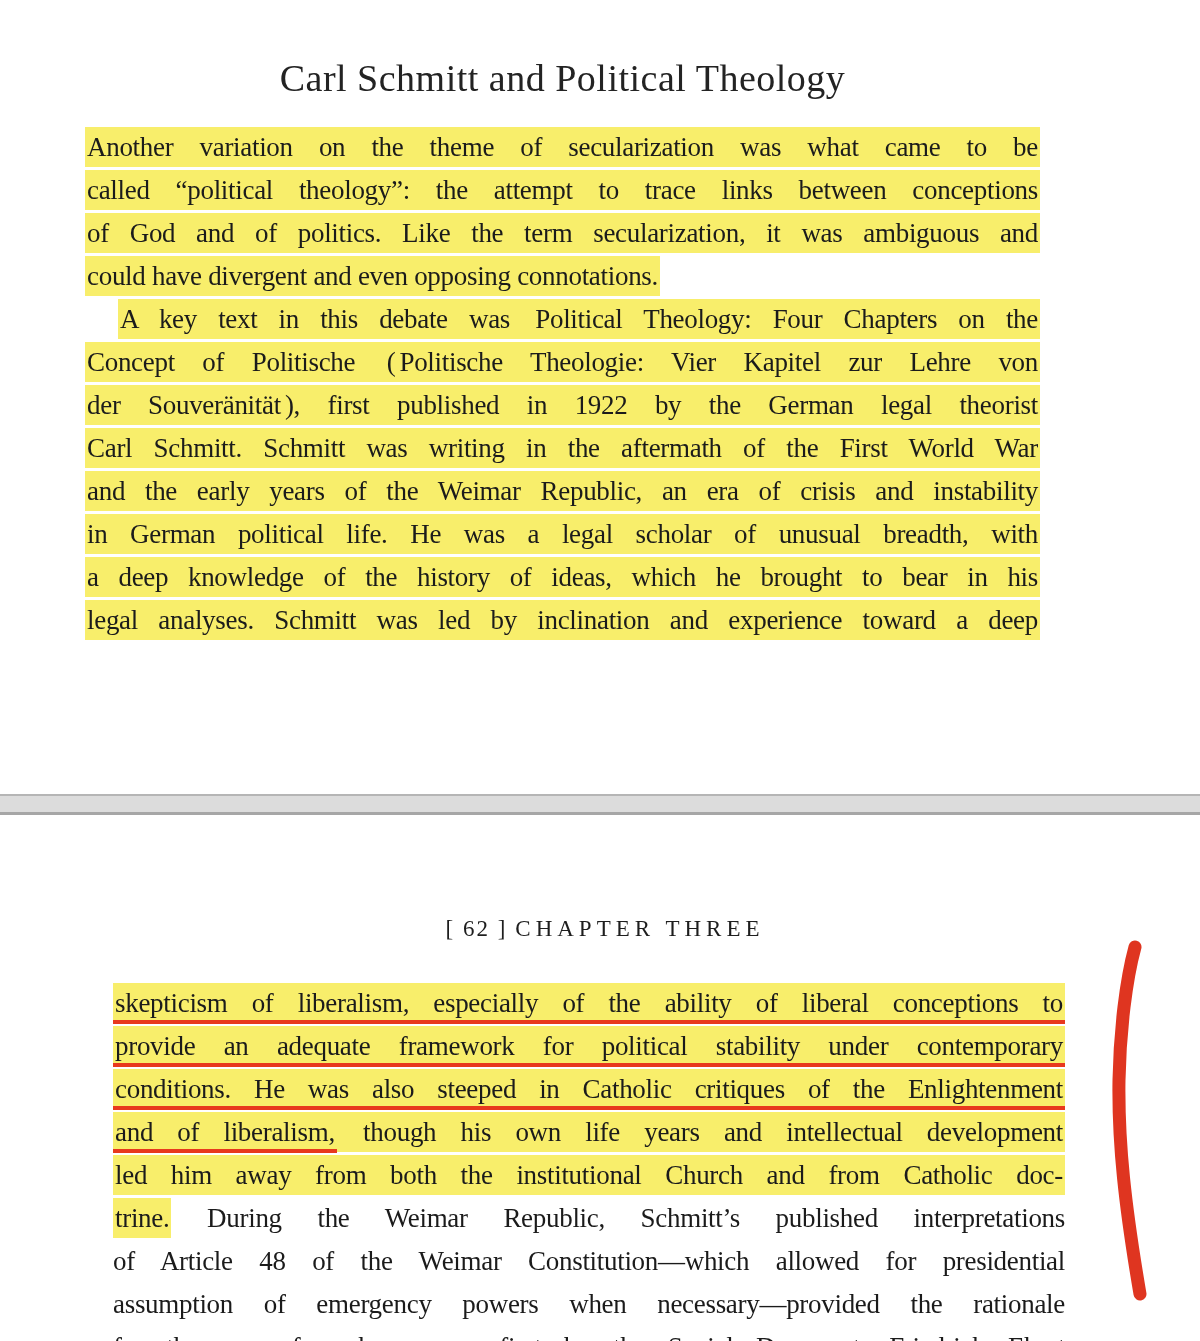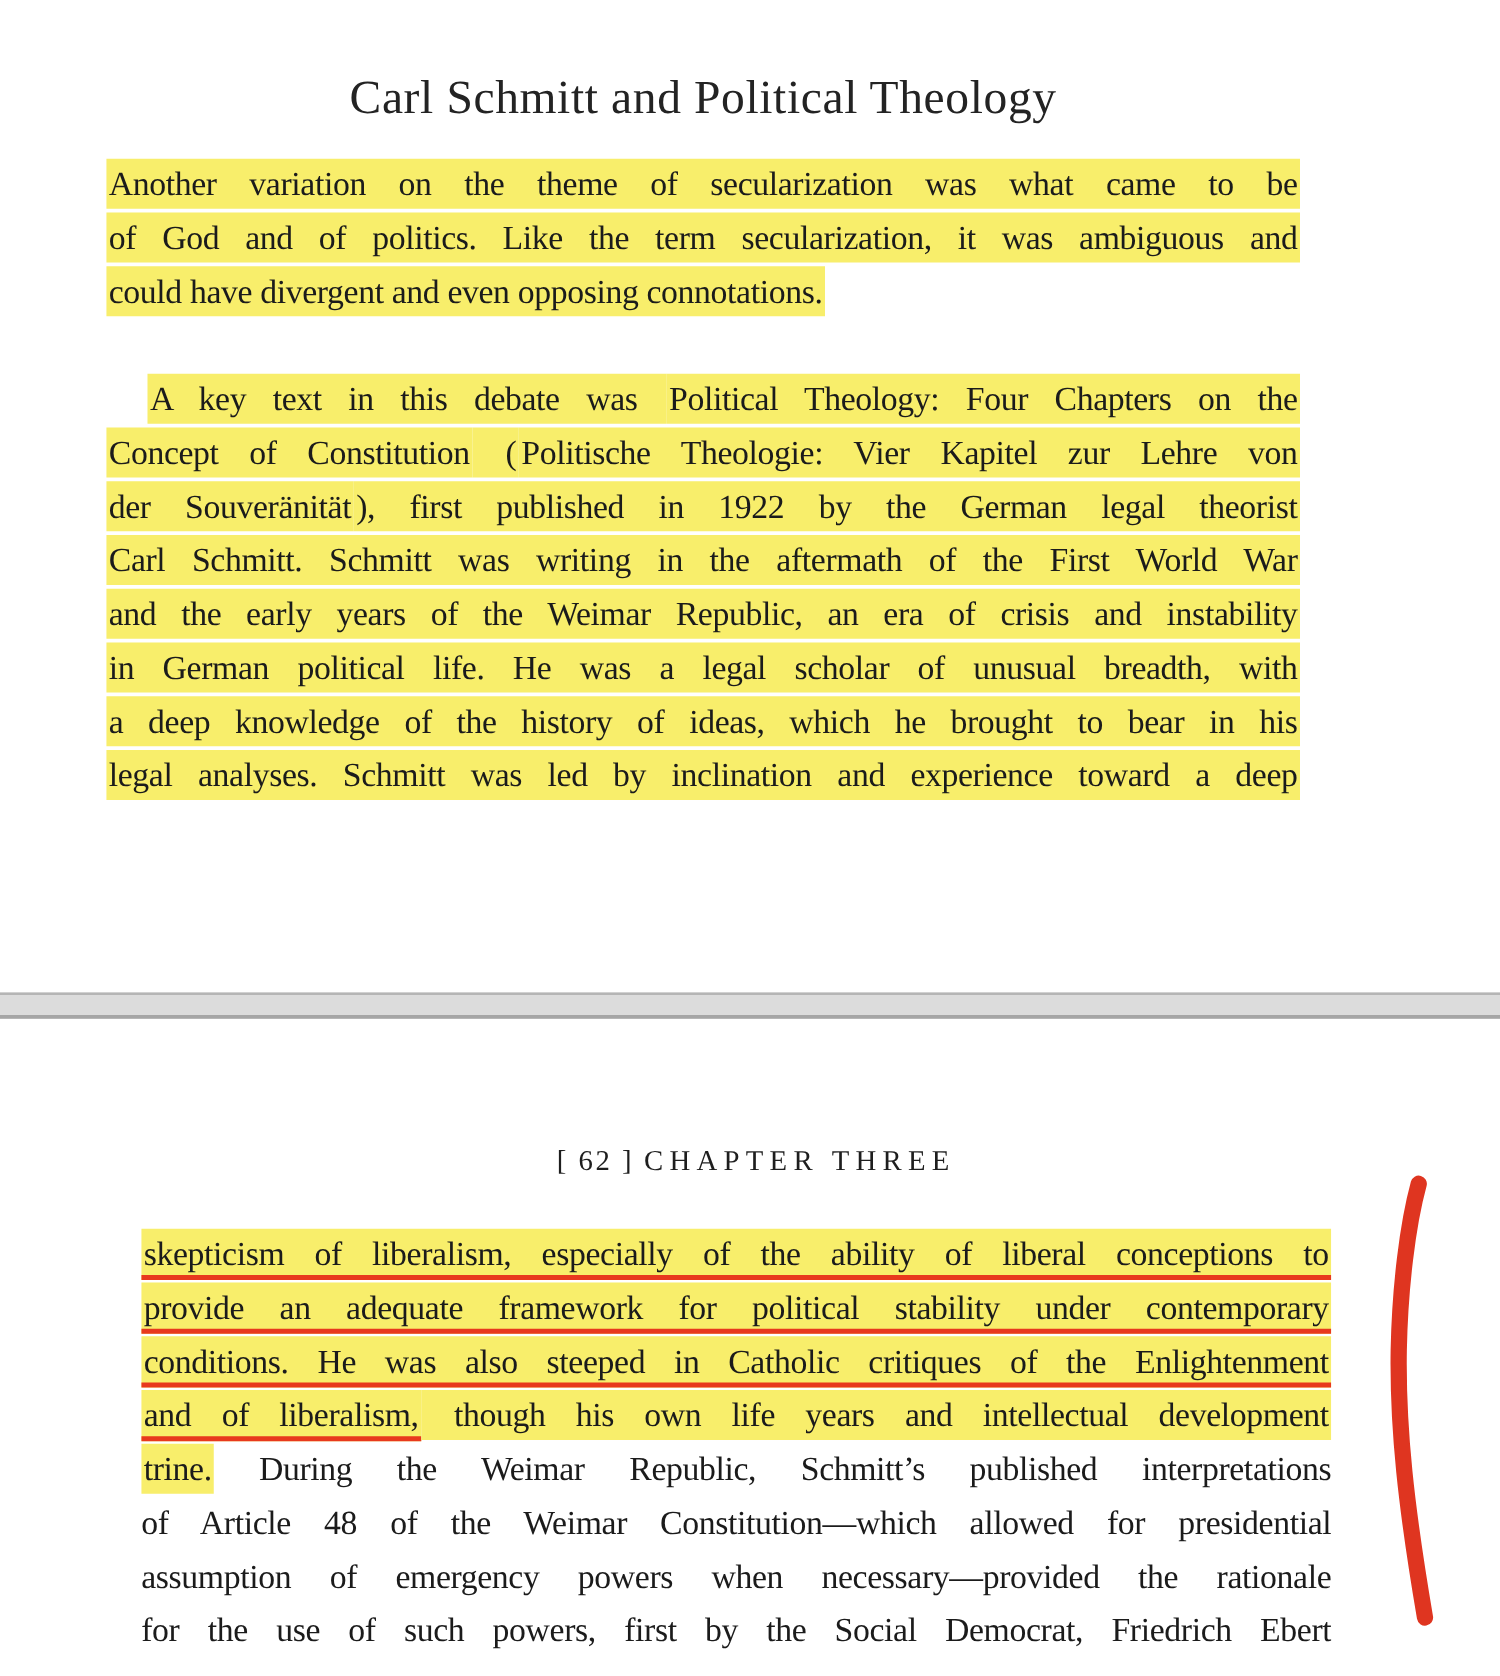--- a/index.html
+++ b/index.html
@@ -80,46 +80,48 @@
     stroke-linecap: round;
   }
 </style>
 </head>
 <body style="--hl: #f8ee6b; --ul: #e8391d; --stroke: #df3520;">
 
 <div class="abs" id="p1-title">Carl Schmitt and Political Theology</div>
 
 <div class="abs para" id="p1-para1">
     <div class="line"><span class="seg hl">Another variation on the theme of secularization was what came to be</span></div>
+    <div class="line"><span class="seg hl">called “political theology”: the attempt to trace links between conceptions</span></div>
     <div class="line"><span class="seg hl">of God and of politics. Like the term secularization, it was ambiguous and</span></div>
     <div class="line no-just"><span class="seg hl">could have divergent and even opposing connotations.</span></div>
   </div>
 <div class="abs para" id="p1-para2">
     <div class="line indent"><span class="seg hl">A key text in this debate was </span><span class="seg hl i">Political Theology: Four Chapters on the</span></div>
-    <div class="line"><span class="seg hl i">Concept of Constitution</span><span class="seg hl"> (</span><span class="seg hl i">Politische Theologie: Vier Kapitel zur Lehre von</span></div>
+    <div class="line"><span class="seg hl i">Concept of Politische</span><span class="seg hl"> (</span><span class="seg hl i">Politische Theologie: Vier Kapitel zur Lehre von</span></div>
     <div class="line"><span class="seg hl i">der Souveränität</span><span class="seg hl">), first published in 1922 by the German legal theorist</span></div>
     <div class="line"><span class="seg hl">Carl Schmitt. Schmitt was writing in the aftermath of the First World War</span></div>
     <div class="line"><span class="seg hl">and the early years of the Weimar Republic, an era of crisis and instability</span></div>
     <div class="line"><span class="seg hl">in German political life. He was a legal scholar of unusual breadth, with</span></div>
     <div class="line"><span class="seg hl">a deep knowledge of the history of ideas, which he brought to bear in his</span></div>
     <div class="line"><span class="seg hl">legal analyses. Schmitt was led by inclination and experience toward a deep</span></div>
   </div>
 
 <div class="abs" id="separator"></div>
 
 <div class="abs" id="p2-header">
   <span class="pagenum">[ 62 ]</span>
   <span class="chap">CHAPTER THREE</span>
 </div>
 
 <div class="abs para" id="p2-para1">
     <div class="line"><span class="seg hl ul">skepticism of liberalism, especially of the ability of liberal conceptions to</span></div>
     <div class="line"><span class="seg hl ul">provide an adequate framework for political stability under contemporary</span></div>
     <div class="line"><span class="seg hl ul">conditions. He was also steeped in Catholic critiques of the Enlightenment</span></div>
     <div class="line"><span class="seg hl ul">and of liberalism,</span><span class="seg hl"> though his own life years and intellectual development</span></div>
+    <div class="line"><span class="seg hl">led him away from both the institutional Church and from Catholic doc-</span></div>
     <div class="line"><span class="seg hl">trine.</span><span class="seg"> During the Weimar Republic, Schmitt’s published interpretations</span></div>
     <div class="line"><span class="seg">of Article 48 of the Weimar Constitution—which allowed for presidential</span></div>
     <div class="line"><span class="seg">assumption of emergency powers when necessary—provided the rationale</span></div>
     <div class="line"><span class="seg">for the use of such powers, first by the Social Democrat, Friedrich Ebert</span></div>
   </div>
 
 <svg class="abs" id="margin-stroke" viewBox="0 0 60 370" aria-hidden="true">
   <path d="M 33 9 C 24 42, 18 92, 17 142 C 16 205, 23 268, 38 356"></path>
 </svg>
 

